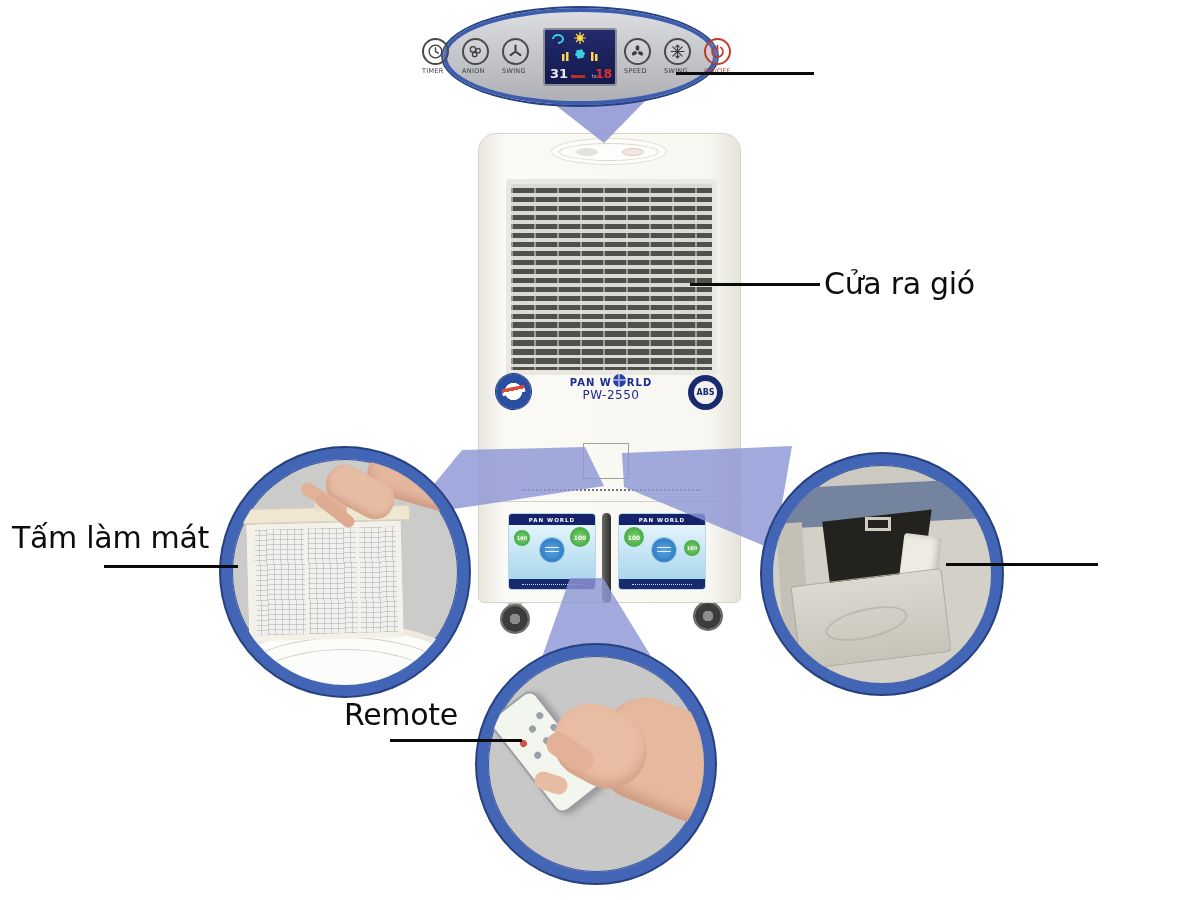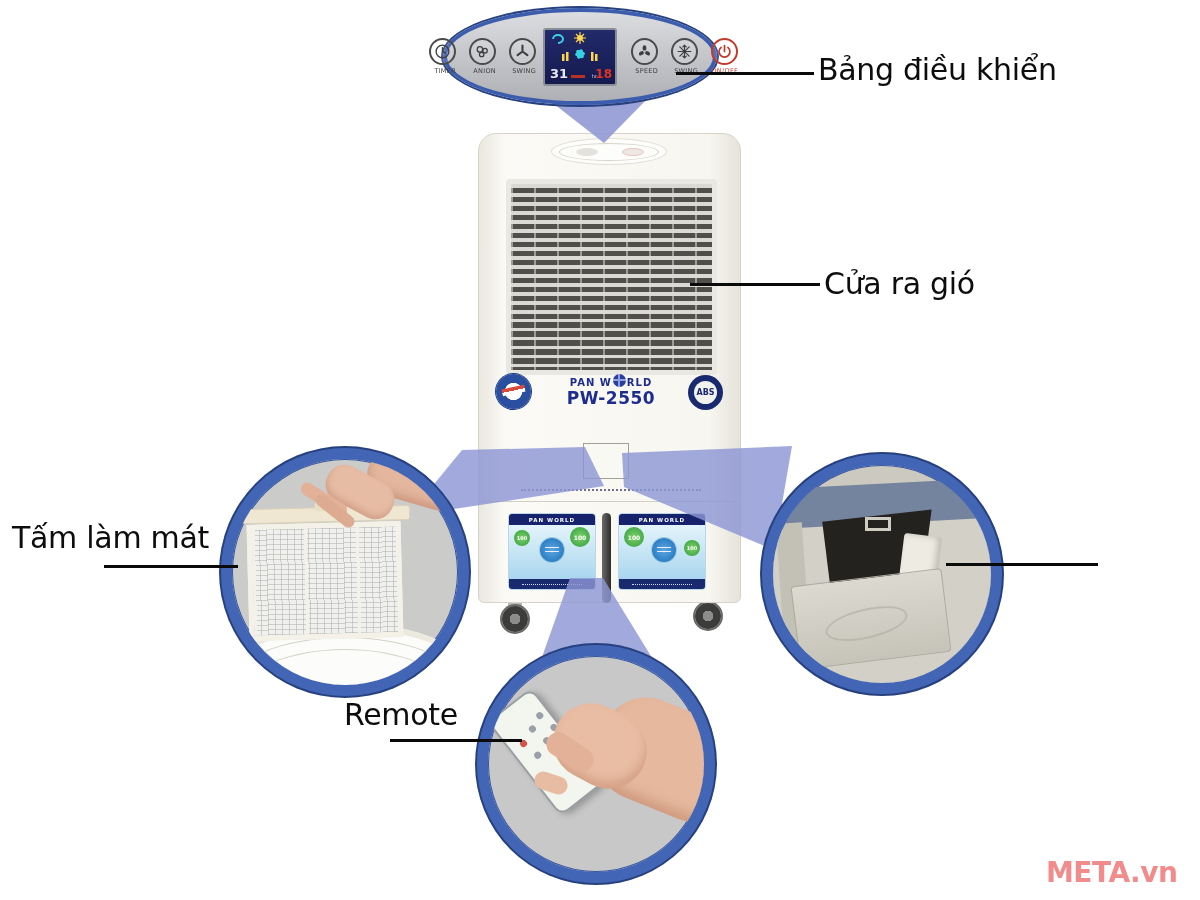--- a/index.html
+++ b/index.html
@@ -10,21 +10,21 @@
   
   .callout-label { position:absolute; font-size:30px; color:#0d0d0d; letter-spacing:-0.3px; white-space:nowrap; z-index:6; }
   .connector { position:absolute; height:3px; background:#0a0a0a; z-index:6; }
 
   
   .panel-ellipse { position:absolute; left:443px; top:8px; width:274px; height:97px;
     border-radius:50%; border:4px solid #3c5cae; box-shadow:0 0 0 2px #27407e;
     background:linear-gradient(180deg,#dcdde0 0%,#c6c8cc 45%,#aeb0b5 100%);
     display:flex; align-items:center; justify-content:center; gap:7px; z-index:4; }
   .btn-group { display:flex; gap:6px; }
-  .panel-btn { width:34px; display:flex; flex-direction:column; align-items:flex-end; gap:2px; }
+  .panel-btn { width:34px; display:flex; flex-direction:column; align-items:flex-start; gap:2px; }
   .panel-btn .ring { width:27px; height:27px; border:2px solid #4a4a4c; border-radius:50%;
     display:flex; align-items:center; justify-content:center; background:rgba(255,255,255,0.12); }
   .panel-btn .lbl { font-size:6.5px; color:#3c3c40; letter-spacing:0.3px; }
   .panel-btn.onoff .ring { border-color:#c33a2a; }
   .panel-btn.onoff .lbl { color:#c33a2a; }
 
   .lcd { position:relative; width:74px; height:58px; background:linear-gradient(180deg,#232a6b,#141a4e);
     border:2px solid #8a8d96; border-radius:3px; overflow:hidden; flex:0 0 auto; }
   .lcd .main-val { position:absolute; left:5px; bottom:3px; color:#e8e9f2; font-size:13px; font-weight:bold; }
   .lcd .aux-unit { position:absolute; right:18px; bottom:5px; color:#cfd3e8; font-size:5px; }
@@ -57,21 +57,21 @@
     background:linear-gradient(180deg,#d94a3a 0 50%, #ffffff 50% 100%); transform:rotate(-12deg); }
   .badge.abs { right:17px; top:241px; background:#1a2a6e; display:flex; align-items:center; justify-content:center; }
   .badge.abs .abs-core { width:23px; height:23px; background:#f2f2ee; border-radius:50%;
     display:flex; align-items:center; justify-content:center; font-size:8px; font-weight:bold; color:#1a2a6e; }
 
   .brand-block { position:absolute; left:58px; top:240px; width:148px; text-align:center; }
   .brand-line { font-size:10px; font-weight:bold; color:#1c2d8f; letter-spacing:1px; white-space:nowrap; }
   .globe { display:inline-block; width:13px; height:13px; border-radius:50%; background:#2b3f9e; vertical-align:-1px; margin:0 1px;
     background-image:linear-gradient(90deg, transparent 0 5px, #8fa0e0 5px 7px, transparent 7px),
                      linear-gradient(180deg, transparent 0 5px, #8fa0e0 5px 7px, transparent 7px); }
-  .model-line { font-size:17px; font-weight:bold; color:#1c2d8f; letter-spacing:0.5px; }
+  .model-line { font-size:12px; font-weight:normal; color:#1c2d8f; letter-spacing:0.5px; }
 
   .water-door-outline { position:absolute; left:104px; top:309px; width:46px; height:36px;
     border:1px solid #a3a095; background:rgba(250,249,244,0.5); }
   .fine-print { position:absolute; left:42px; top:355px; width:180px; border-top:2px dotted #4d4d6e; opacity:0.8; }
   .seam { position:absolute; left:2px; top:367px; width:257px; border-top:1px solid #d2d0c5; }
 
   .sticker { position:absolute; top:379px; width:88px; height:77px; border-radius:4px; overflow:hidden;
     background:linear-gradient(180deg,#f0f9fd 0%,#cfe9f6 40%,#9ed1ec 100%); border:1px solid #b9d7e6; }
   .sticker.s-left { left:29px; } .sticker.s-right { left:139px; }
   .sticker .head { height:11px; background:#16226b; color:#fff; font-size:5.5px; font-weight:bold;
@@ -371,28 +371,26 @@
       <span class="btn-dot rb6"></span>
     </div>
     <div class="hand-remote">
       <span class="arm"></span>
       <span class="palm"></span>
       <span class="thumb"></span>
       <span class="finger-tip"></span>
     </div>
   </div>
 
-  <span class="callout-label" style="left:818px; top:52px;">Bảng điều khiển</span>
   <div class="connector" style="left:676px; top:72px; width:138px;"></div>
 
   <span class="callout-label" style="left:824px; top:266px;">Cửa ra gió</span>
   <div class="connector" style="left:690px; top:283px; width:130px;"></div>
 
   <span class="callout-label" style="left:12px; top:520px;">Tấm làm mát</span>
   <div class="connector" style="left:104px; top:565px; width:134px;"></div>
 
   <div class="connector" style="left:946px; top:563px; width:152px;"></div>
 
   <span class="callout-label" style="left:344px; top:697px;">Remote</span>
   <div class="connector" style="left:390px; top:739px; width:132px;"></div>
 
-  <span class="watermark">META.vn</span>
 </div>
 
 </body></html>

